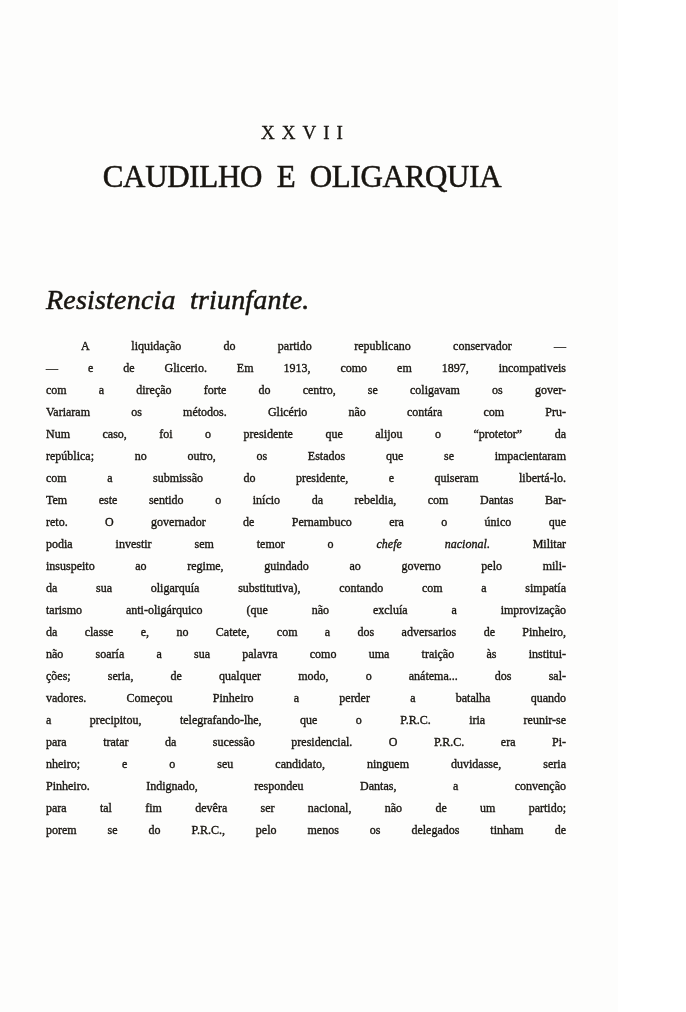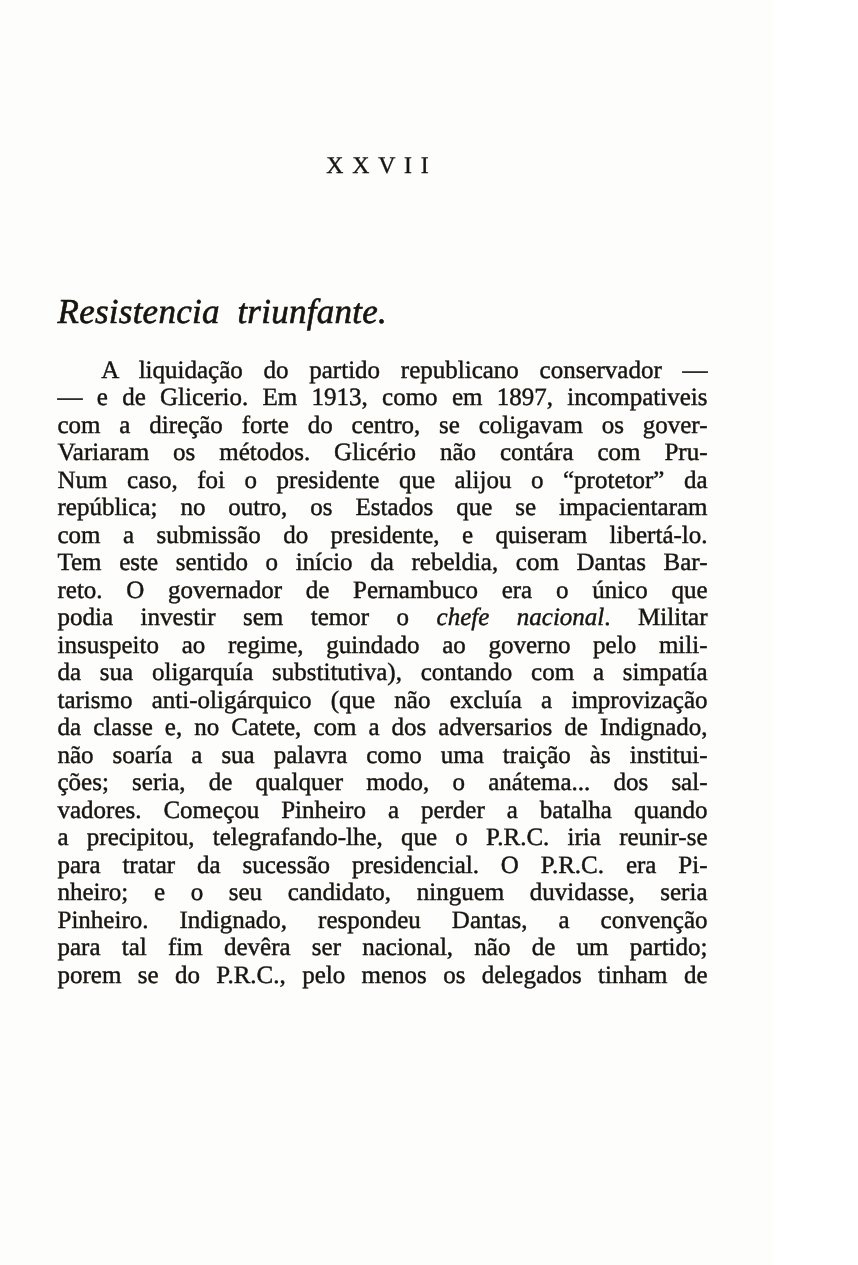--- a/index.html
+++ b/index.html
@@ -55,21 +55,21 @@
     font-style: italic;
     font-size: 28px;
     line-height: 35px;
     word-spacing: 7px;
     letter-spacing: 0.2px;
     -webkit-text-stroke: 0.5px var(--ink);
     white-space: nowrap;
   }
   .body-text {
     margin-top: 18px;
-    font-size: 20px;
+    font-size: 12px;
     line-height: 22px;
     -webkit-text-stroke: 0.35px var(--ink);
   }
   .body-text .line {
     text-align: justify;
     text-align-last: justify;
     text-justify: inter-word;
     height: 22px;
     overflow: visible;
   }
@@ -79,36 +79,37 @@
   .body-text .it {
     font-style: italic;
   }
 </style>
 </head>
 <body>
 
 <div class="page">
   <div class="text-col">
     <div class="chapter-number">XXVII</div>
+    <h1 class="chapter-title">CAUDILHO E OLIGARQUIA</h1>
     <h2 class="section-heading">Resistencia triunfante.</h2>
     <div class="body-text">
         <div class="line indent"><span>A liquidação do partido republicano conservador —</span></div>
         <div class="line"><span>— e de Glicerio. Em 1913, como em 1897, incompativeis</span></div>
         <div class="line"><span>com a direção forte do centro, se coligavam os gover-</span></div>
         <div class="line"><span>Variaram os métodos. Glicério não contára com Pru-</span></div>
         <div class="line"><span>Num caso, foi o presidente que alijou o “protetor” da</span></div>
         <div class="line"><span>república; no outro, os Estados que se impacientaram</span></div>
         <div class="line"><span>com a submissão do presidente, e quiseram libertá-lo.</span></div>
         <div class="line"><span>Tem este sentido o início da rebeldia, com Dantas Bar-</span></div>
         <div class="line"><span>reto. O governador de Pernambuco era o único que</span></div>
         <div class="line"><span>podia investir sem temor o </span><span class="it">chefe nacional</span><span>. Militar</span></div>
         <div class="line"><span>insuspeito ao regime, guindado ao governo pelo mili-</span></div>
         <div class="line"><span>da sua oligarquía substitutiva), contando com a simpatía</span></div>
         <div class="line"><span>tarismo anti-oligárquico (que não excluía a improvização</span></div>
-        <div class="line"><span>da classe e, no Catete, com a dos adversarios de Indignado,</span></div>
+        <div class="line"><span>da classe e, no Catete, com a dos adversarios de Pinheiro,</span></div>
         <div class="line"><span>não soaría a sua palavra como uma traição às institui-</span></div>
         <div class="line"><span>ções; seria, de qualquer modo, o anátema... dos sal-</span></div>
         <div class="line"><span>vadores. Começou Pinheiro a perder a batalha quando</span></div>
         <div class="line"><span>a precipitou, telegrafando-lhe, que o P.R.C. iria reunir-se</span></div>
         <div class="line"><span>para tratar da sucessão presidencial. O P.R.C. era Pi-</span></div>
         <div class="line"><span>nheiro; e o seu candidato, ninguem duvidasse, seria</span></div>
         <div class="line"><span>Pinheiro. Indignado, respondeu Dantas, a convenção</span></div>
         <div class="line"><span>para tal fim devêra ser nacional, não de um partido;</span></div>
         <div class="line"><span>porem se do P.R.C., pelo menos os delegados tinham de</span></div>
       </div>

